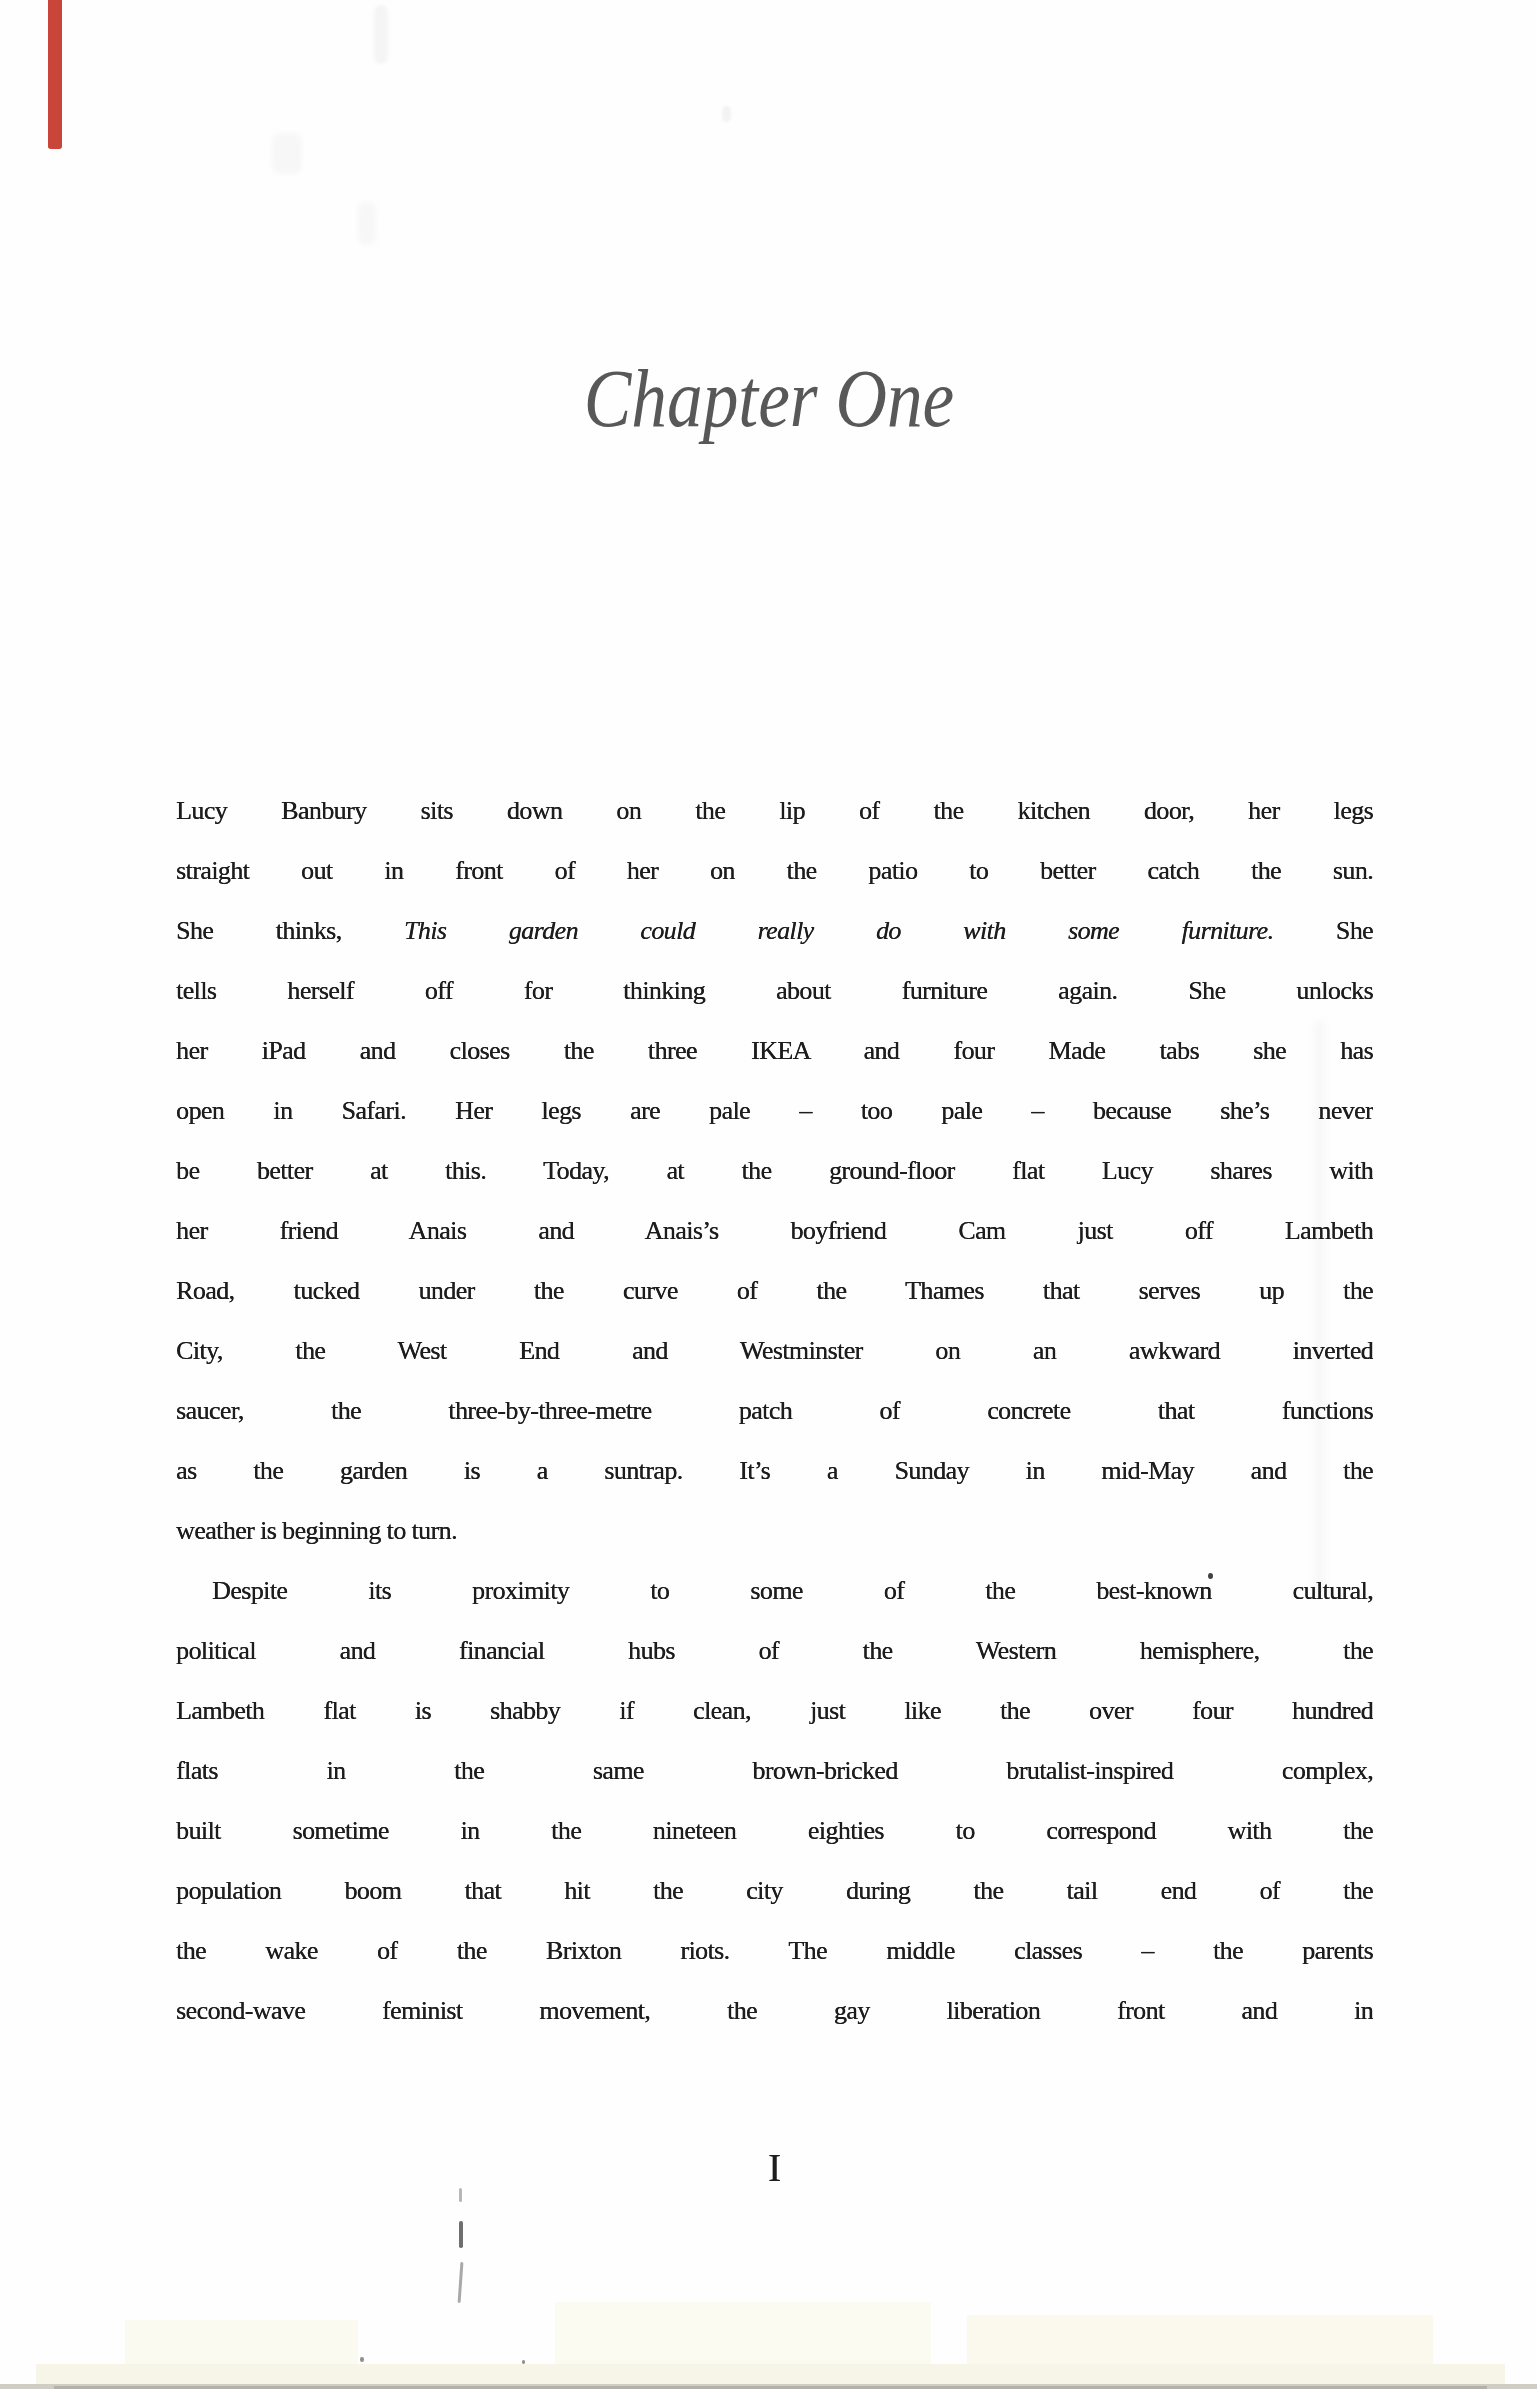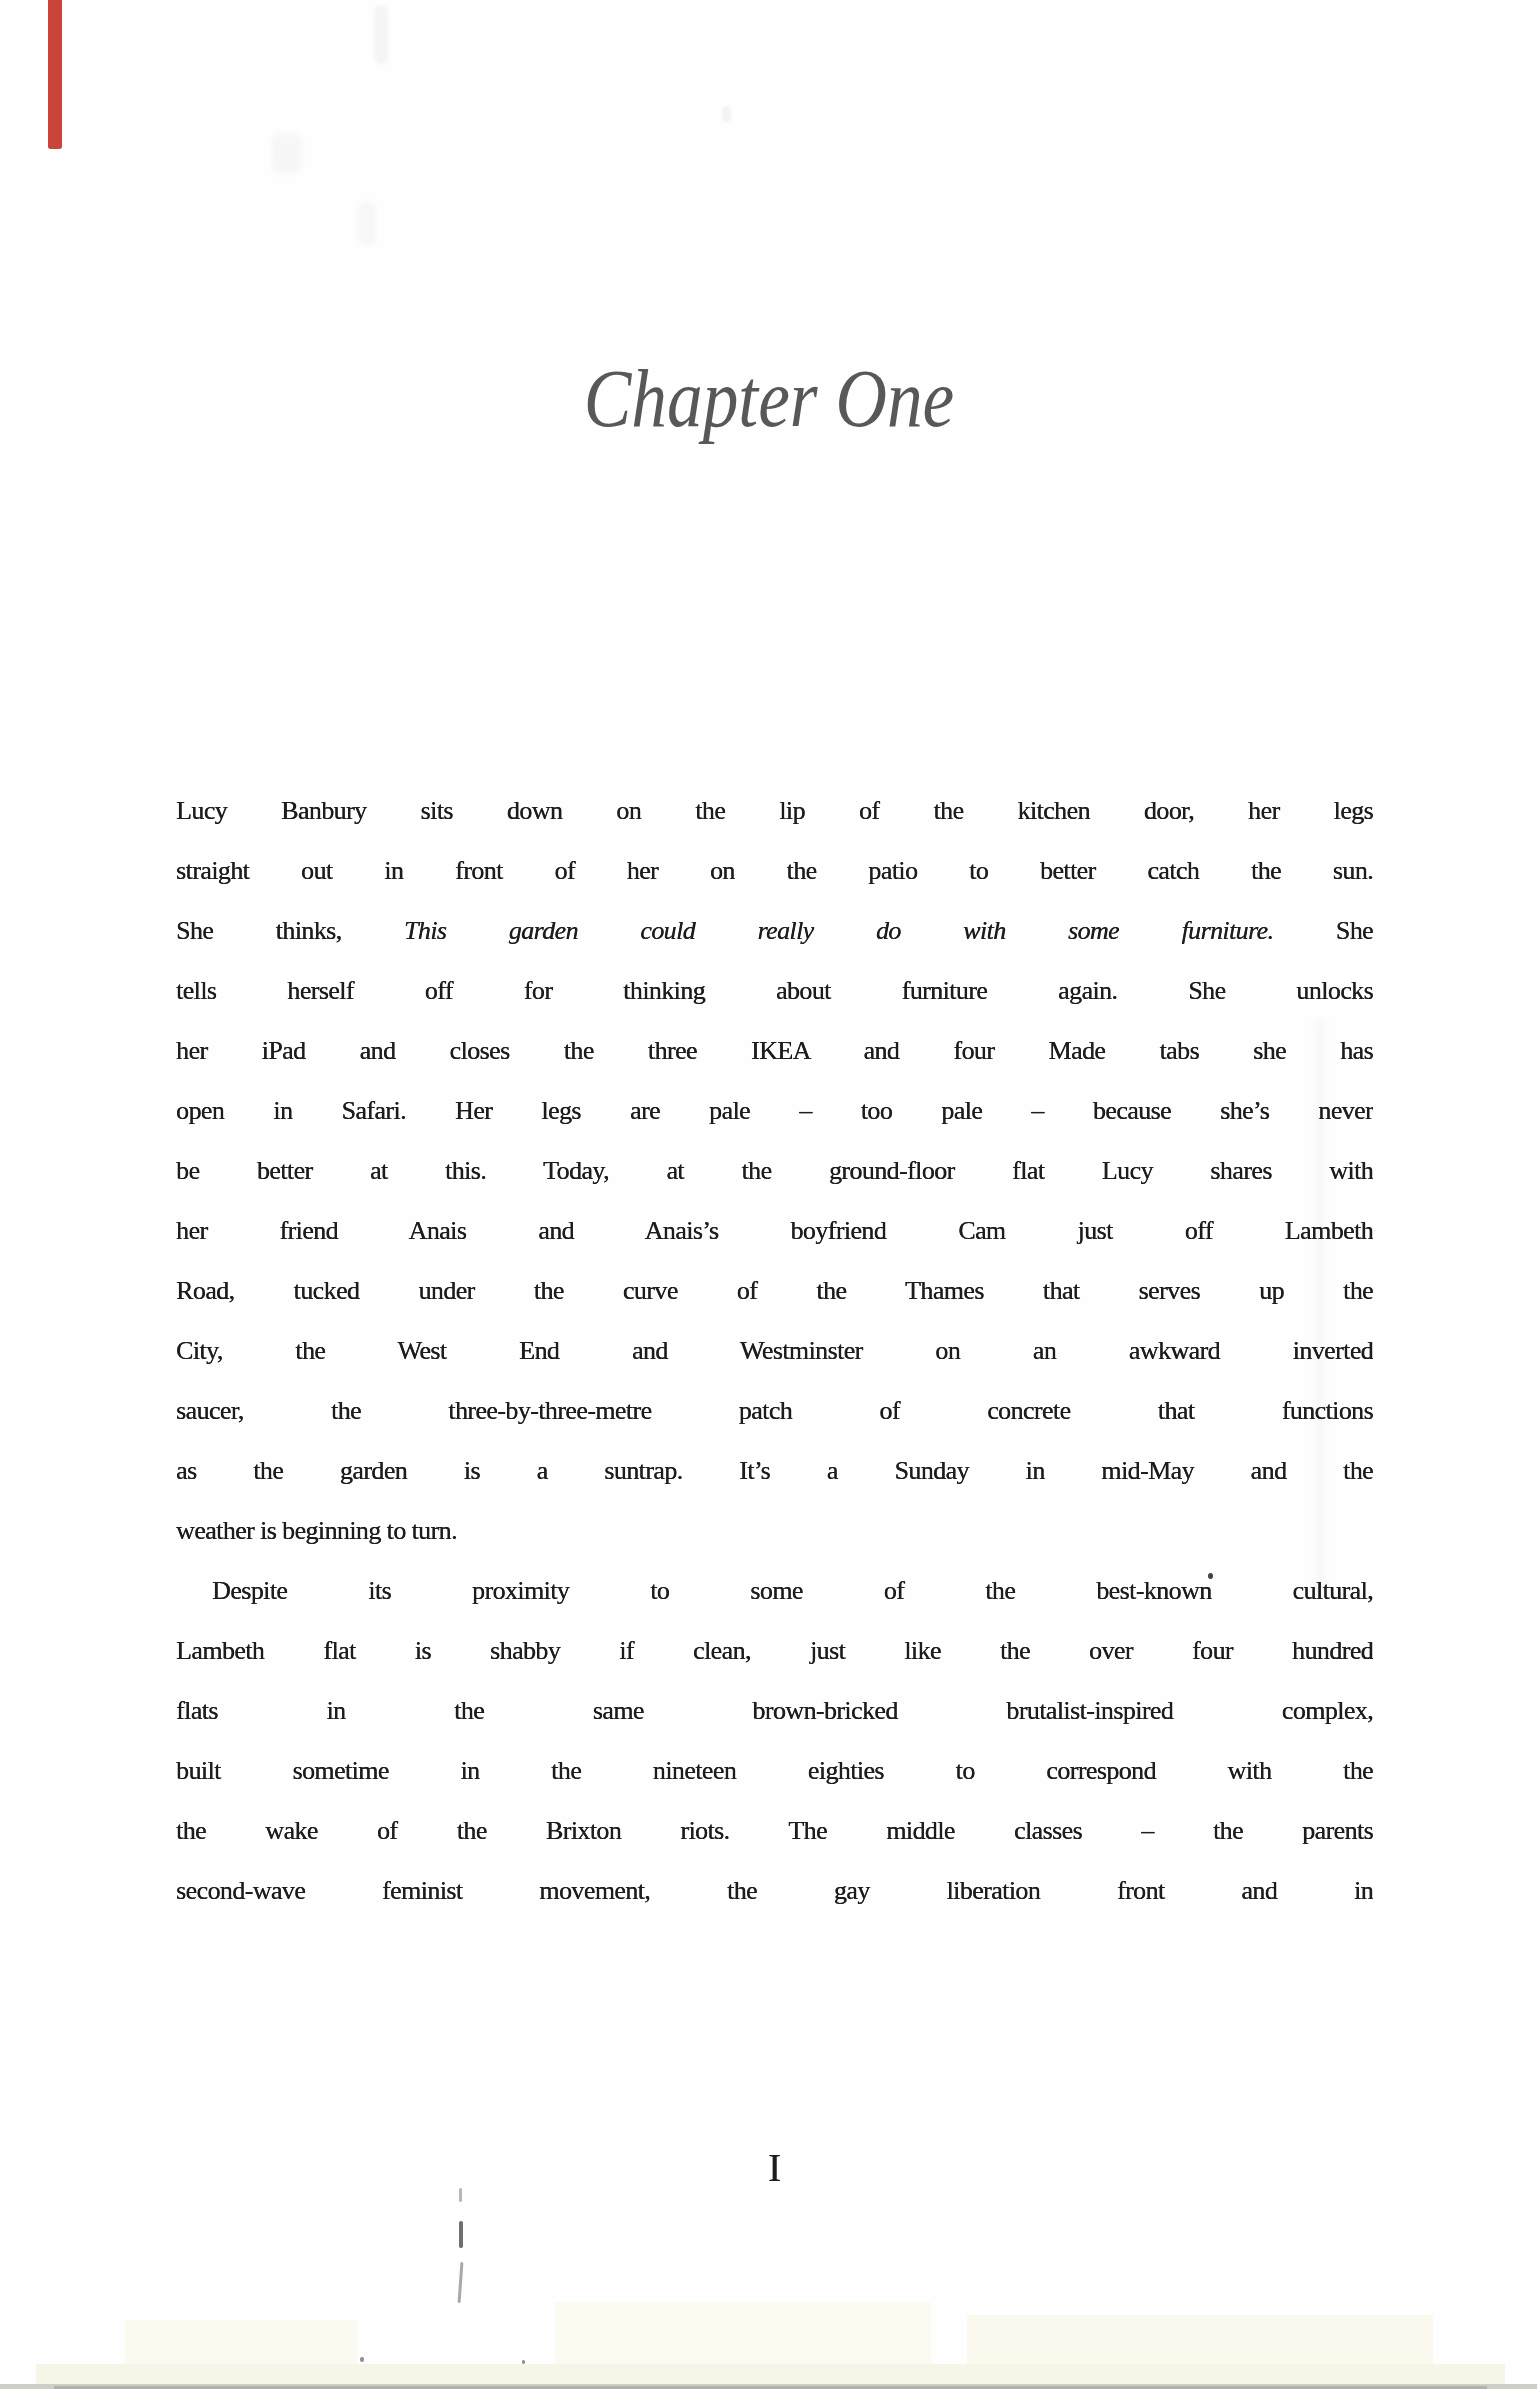--- a/index.html
+++ b/index.html
@@ -96,23 +96,25 @@
       <div class="line j"><span>her iPad and closes the three IKEA and four Made tabs she has</span></div>
       <div class="line j"><span>open in Safari. Her legs are pale – too pale – because she’s never</span></div>
       <div class="line j"><span>be better at this. Today, at the ground-floor flat Lucy shares with</span></div>
       <div class="line j"><span>her friend Anais and Anais’s boyfriend Cam just off Lambeth</span></div>
       <div class="line j"><span>Road, tucked under the curve of the Thames that serves up the</span></div>
       <div class="line j"><span>City, the West End and Westminster on an awkward inverted</span></div>
       <div class="line j"><span>saucer, the three-by-three-metre patch of concrete that functions</span></div>
       <div class="line j"><span>as the garden is a suntrap. It’s a Sunday in mid-May and the</span></div>
       <div class="line nj"><span>weather is beginning to turn.</span></div>
       <div class="line j ind"><span>Despite its proximity to some of the best-known cultural,</span></div>
+      <div class="line j"><span>political and financial hubs of the Western hemisphere, the</span></div>
       <div class="line j"><span>Lambeth flat is shabby if clean, just like the over four hundred</span></div>
       <div class="line j"><span>flats in the same brown-bricked brutalist-inspired complex,</span></div>
       <div class="line j"><span>built sometime in the nineteen eighties to correspond with the</span></div>
+      <div class="line j"><span>population boom that hit the city during the tail end of the</span></div>
       <div class="line j"><span>the wake of the Brixton riots. The middle classes – the parents</span></div>
       <div class="line j"><span>second-wave feminist movement, the gay liberation front and in</span></div>
     </div>
 
   <div class="pagenum">I</div>
 
   <div class="art pm1"></div>
   <div class="art pm2"></div>
   <div class="art pm3"></div>
 

